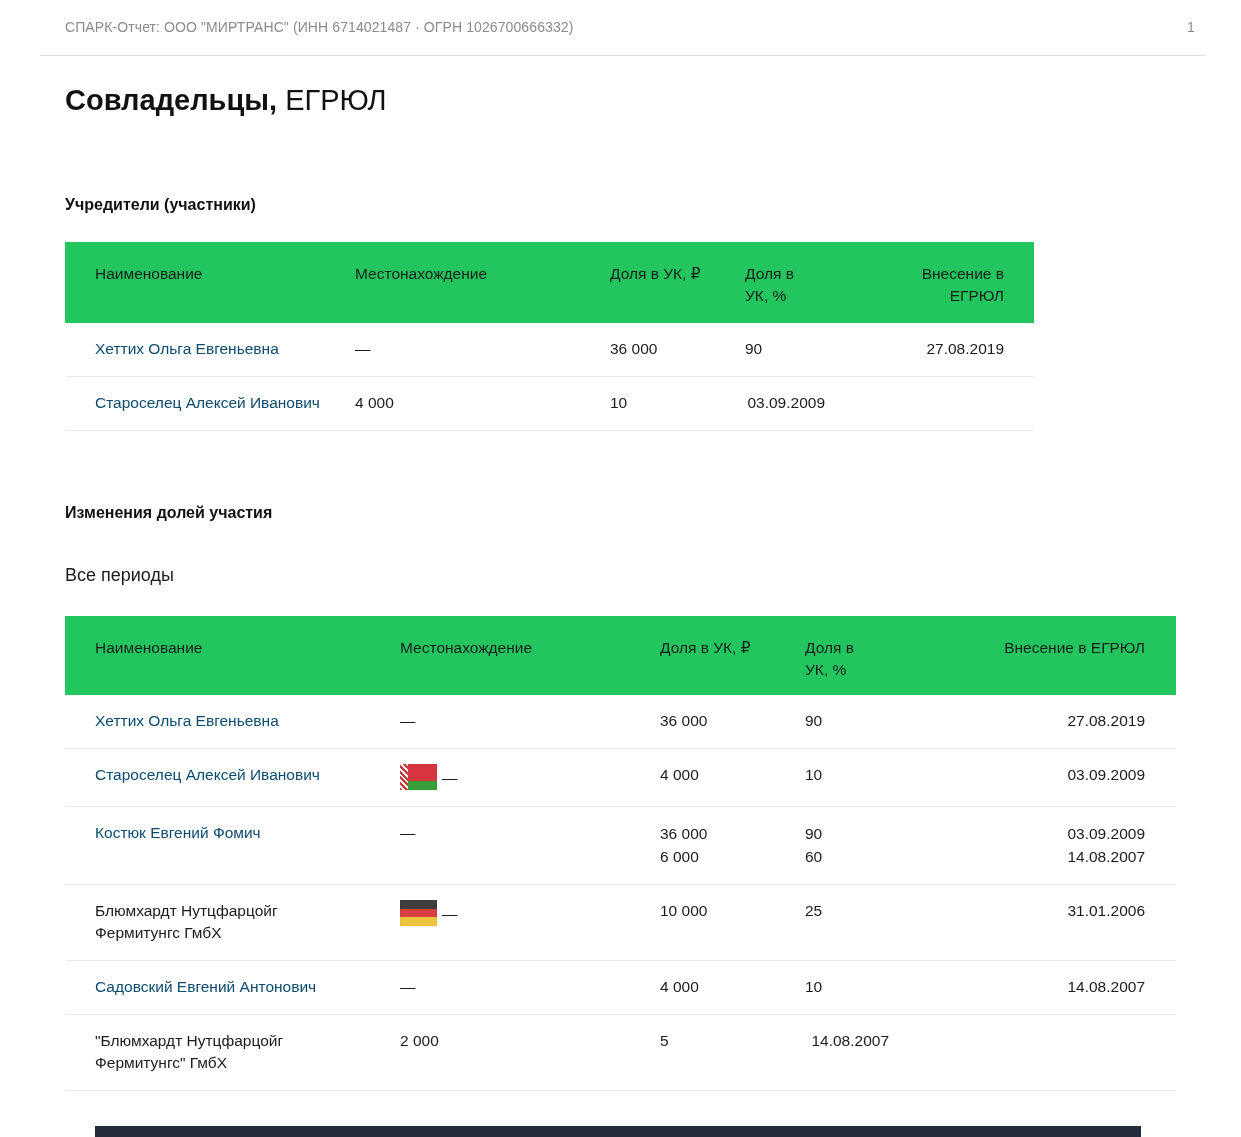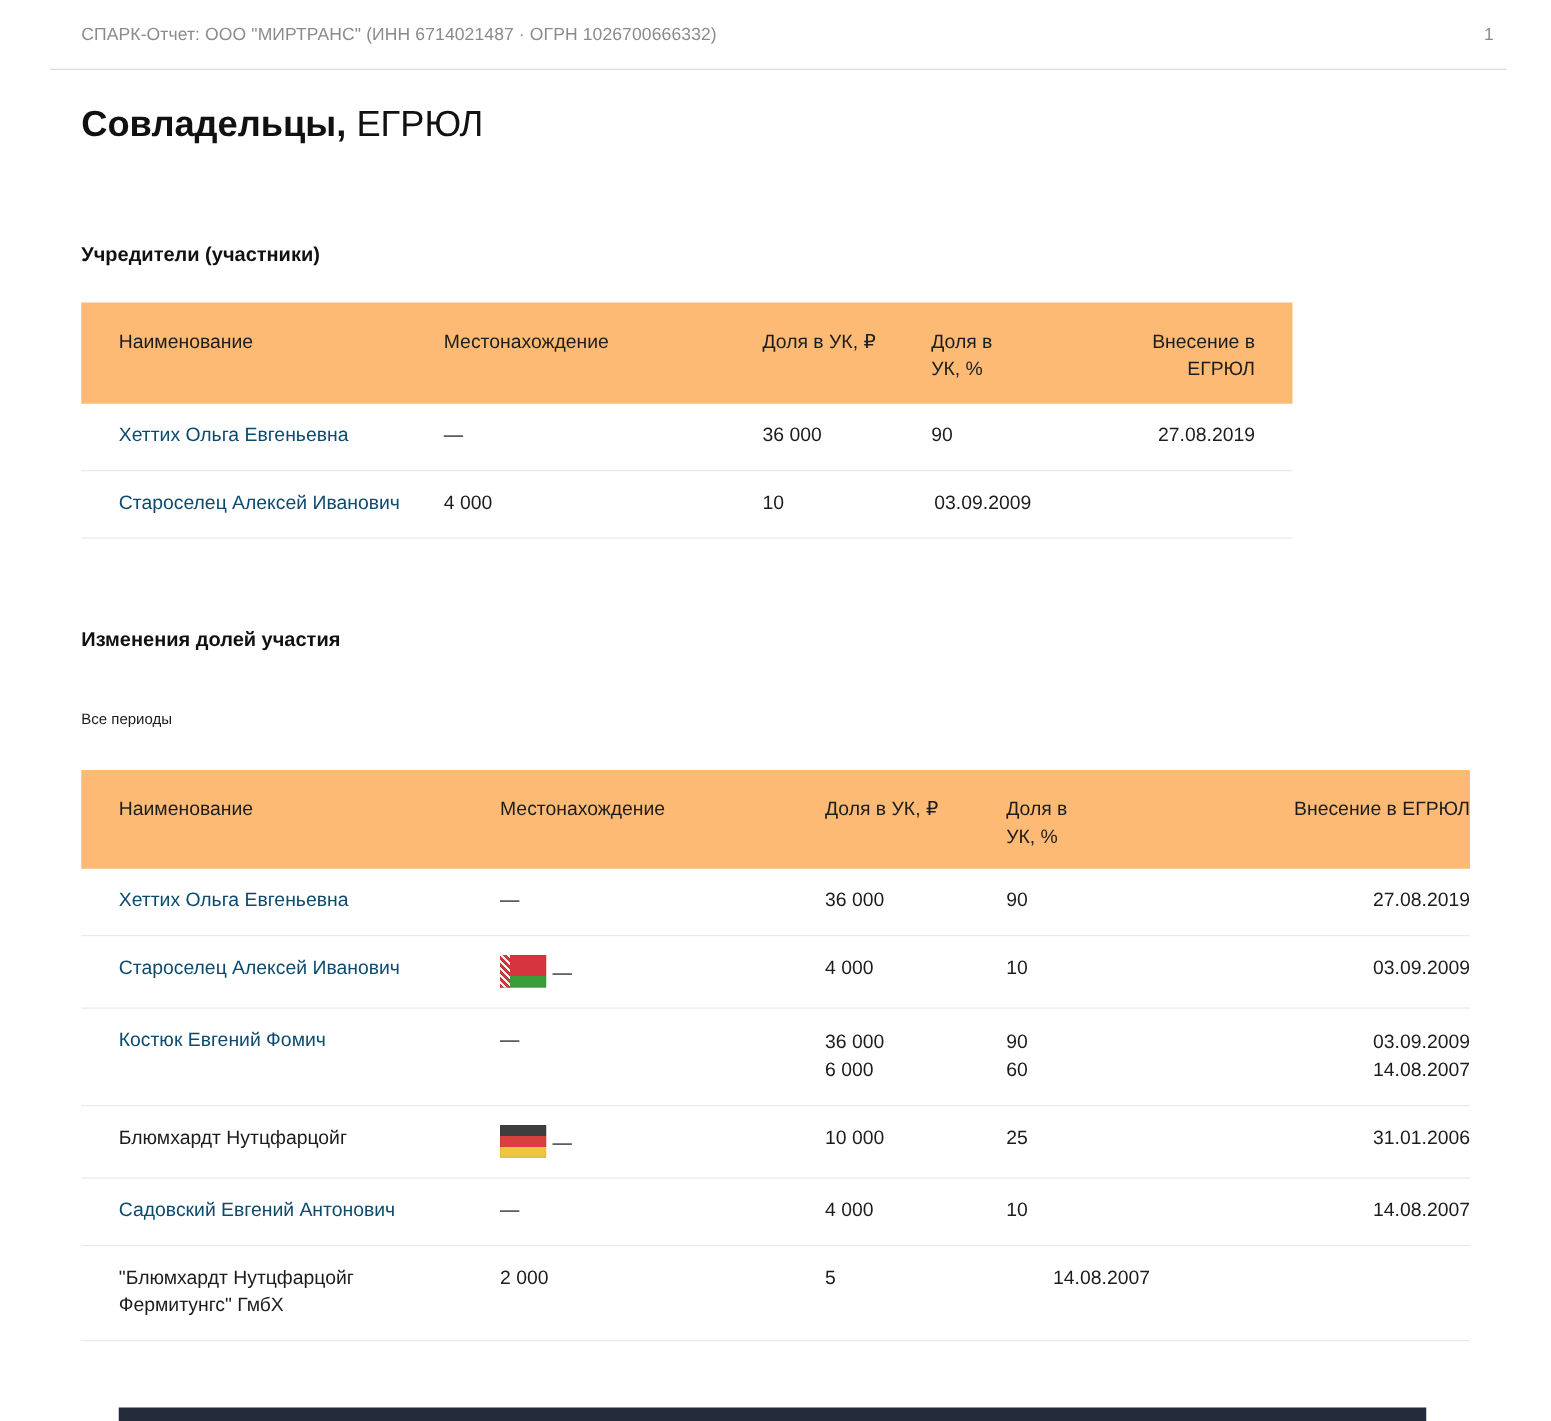--- a/index.html
+++ b/index.html
@@ -12,37 +12,37 @@
             padding:19px 46px 0 65px; height:55px; }
   .topbar .muted { color:#8b8b8b; font-size:14px; letter-spacing:.1px; }
   .rule { margin:0 36px 0 40px; border-top:1px solid #dcdcdc; }
 
   h1.title { margin:27px 0 0 65px; font-size:29px; line-height:34px; font-weight:400; color:#111; }
   h1.title b { font-weight:700; }
 
   h2.sec { margin-left:65px; font-size:16px; line-height:24px; font-weight:700; color:#111; }
   .sec-founders { margin-top:76px; }
   .sec-changes  { margin-top:70px; }
-  .subtitle { margin:39px 0 0 65px; font-size:12px; line-height:22px; color:#1c1c1c; }
+  .subtitle { margin:39px 0 0 65px; font-size:18px; line-height:22px; color:#1c1c1c; }
 
   
   .tbl { margin-left:65px; font-size:15.5px; line-height:22px; }
   .t1 { width:969px;  margin-top:25px; }
   .t2 { width:1111px; margin-top:30px; }
-  .thead { display:grid; background:#fdba74; color:#1d1d1d; }
+  .thead { display:grid; background:#22c55e; color:#1d1d1d; }
   .trow  { display:grid; border-bottom:1px solid #eceae7; }
   .t1 .thead, .t1 .trow { grid-template-columns:290px 255px 135px 110px 179px; }
   .t2 .thead, .t2 .trow { grid-template-columns:335px 260px 145px 115px 256px; }
   .t1 .thead { min-height:80px; padding:21px 0 16px; }
   .t2 .thead { min-height:75px; padding:21px 0 14px; }
   .trow { padding:15px 0 16px; }
   .c.name { padding-left:30px; }
   .c.num  { }
   .t1 .c.date { text-align:right; padding-right:30px; }
-  .t2 .c.date { text-align:right; }
+  .t2 .c.date { text-align:right; padding-right:31px; }
   .lnk { color:#0c4a6e; text-decoration:none; cursor:pointer; }
   .r3 .c div { line-height:23px; }
 
   
   .flag { display:inline-block; width:37px; height:26px; vertical-align:-7px; margin-right:5px;
           position:relative; box-shadow:inset 0 0 1px rgba(0,0,0,.35); }
   .flag-by { background:linear-gradient(180deg,#d6353e 0%,#d6353e 64%,#379e3a 64%,#379e3a 100%); }
   .flag-by::before { content:""; position:absolute; left:0; top:0; bottom:0; width:8px;
           background:repeating-linear-gradient(45deg,#c43a3a 0 2px,#f6efef 2px 4px); }
   .flag-de { background:linear-gradient(180deg,#3e3e3e 0%,#3e3e3e 34%,#d84040 34%,#d84040 67%,#eec63e 67%,#eec63e 100%); }
@@ -140,20 +140,21 @@
       </div>
       <div class="c date">
         <div>03.09.2009</div>
         <div>14.08.2007</div>
       </div>
     </div>
 
     <div class="trow">
       <div class="c name">
         <div>Блюмхардт Нутцфарцойг</div>
+        <div>Фермитунгс ГмбХ</div>
       </div>
       <div class="c loc"><span class="flag flag-de"></span><span>—</span></div>
       <div class="c num">10 000</div>
       <div class="c num">25</div>
       <div class="c date">31.01.2006</div>
     </div>
 
     <div class="trow">
       <div class="c name"><a class="lnk">Садовский Евгений Антонович</a></div>
       <div class="c loc">—</div>

